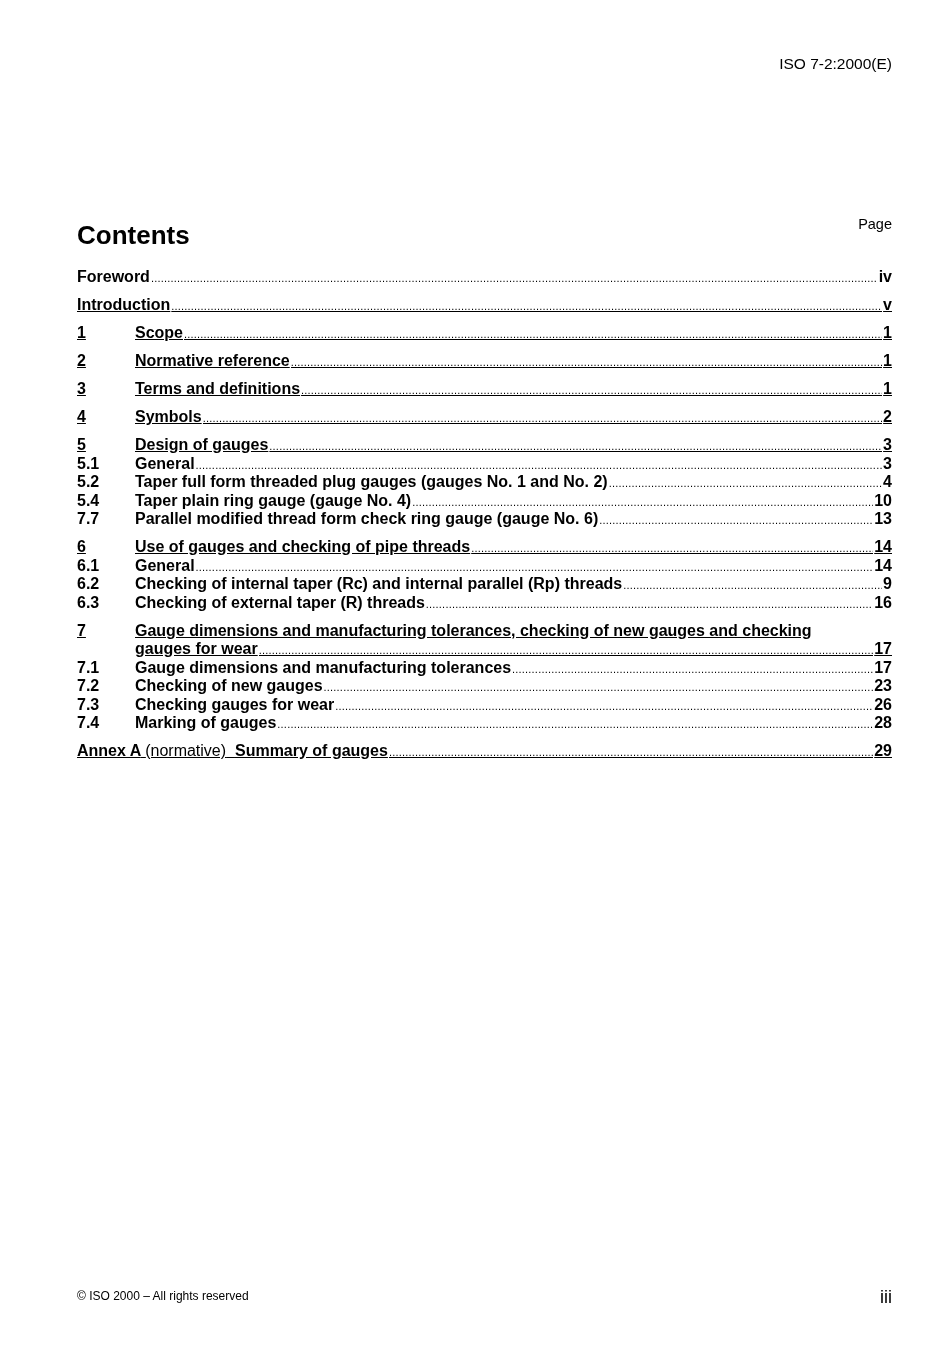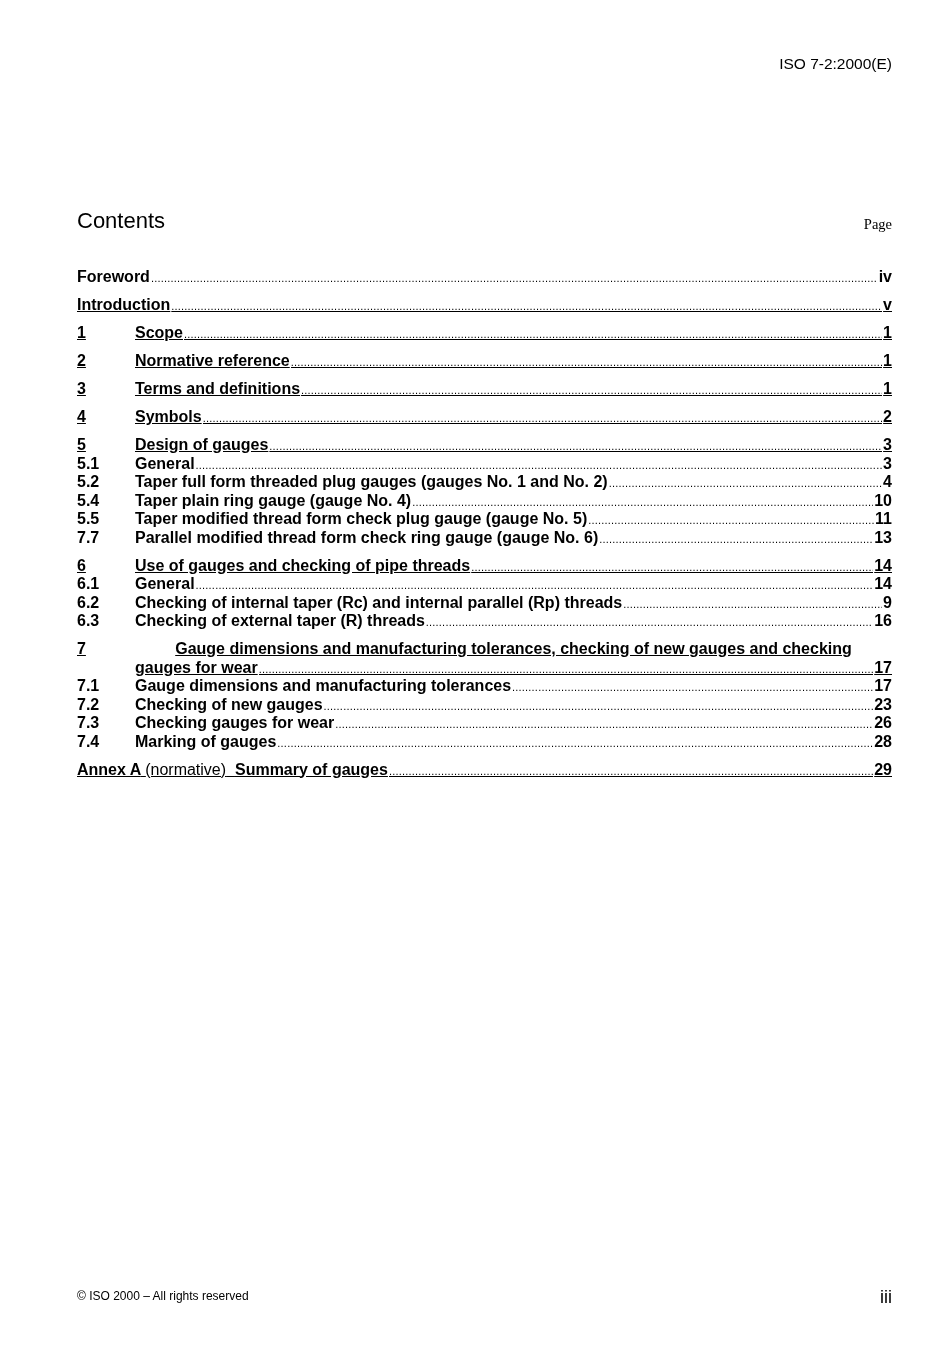--- a/index.html
+++ b/index.html
@@ -5,27 +5,26 @@
     html, body { margin: 0; padding: 0; background: #ffffff; }
     body {
       width: 950px; height: 1345px; position: relative; overflow: hidden;
       font-family: "Liberation Sans", sans-serif; color: #000;
     }
     .header-ref {
       position: absolute; right: 58px; top: 55px;
       font-weight: normal; font-size: 15.5px;
     }
     .contents-title {
-      position: absolute; left: 77px; top: 208px;
-      font-weight: normal; font-size: 22px;
+      position: absolute; left: 77px; top: 220px;
+      font-weight: bold; font-size: 26px;
     }
     .page-label {
       position: absolute; right: 58px; top: 216px;
       font-size: 14.5px;
-      font-family: Liberation Serif, serif;
     }
     .toc { position: absolute; left: 77px; top: 268px; width: 815px; }
     .toc-row {
       display: flex; align-items: baseline;
       font-size: 16px; font-weight: bold;
       height: 18.5px; line-height: 18.5px;
     }
     .toc-row.gap { margin-top: 9.5px; text-decoration: underline; }
     .toc-num { width: 58px; flex: 0 0 58px; }
     .toc-body { flex: 1; display: flex; align-items: baseline; min-width: 0; }
@@ -33,21 +32,21 @@
     .toc-title .normal { font-weight: normal; }
     .toc-dots {
       flex: 1; overflow: hidden; white-space: nowrap;
       font-weight: normal; font-size: 11px; letter-spacing: 0.2px;
       margin: 0 1px;
     }
     .toc-dots::after {
       content: "..........................................................................................................................................................................................................................................................";
     }
     .toc-page { white-space: nowrap; }
-    .multi { display: block; text-align: center; }
+    .multi { display: block; }
     .multi .line1 { height: 18.5px; line-height: 18.5px; white-space: nowrap; }
     .multi .line2 { display: flex; align-items: baseline; height: 18.5px; line-height: 18.5px; }
     .toc-row.tall { height: 37px; align-items: flex-start; }
     .toc-row.tall .toc-num { line-height: 18.5px; }
     .footer-left {
       position: absolute; left: 77px; top: 1289px; font-size: 12px;
     }
     .footer-right {
       position: absolute; right: 58px; top: 1287px; font-size: 18px;
     }
@@ -144,28 +143,20 @@
 
   <div class="toc-row">
     <span class="toc-num">5.4</span>
     <div class="toc-body">
       <span class="toc-title">Taper plain ring gauge (gauge No. 4)</span>
       <span class="toc-dots"></span>
       <span class="toc-page">10</span>
     </div>
   </div>
 
-  <div class="toc-row">
-    <span class="toc-num">5.5</span>
-    <div class="toc-body">
-      <span class="toc-title">Taper modified thread form check plug gauge (gauge No. 5)</span>
-      <span class="toc-dots"></span>
-      <span class="toc-page">11</span>
-    </div>
-  </div>
 
   <div class="toc-row">
     <span class="toc-num">7.7</span>
     <div class="toc-body">
       <span class="toc-title">Parallel modified thread form check ring gauge (gauge No. 6)</span>
       <span class="toc-dots"></span>
       <span class="toc-page">13</span>
     </div>
   </div>
 

